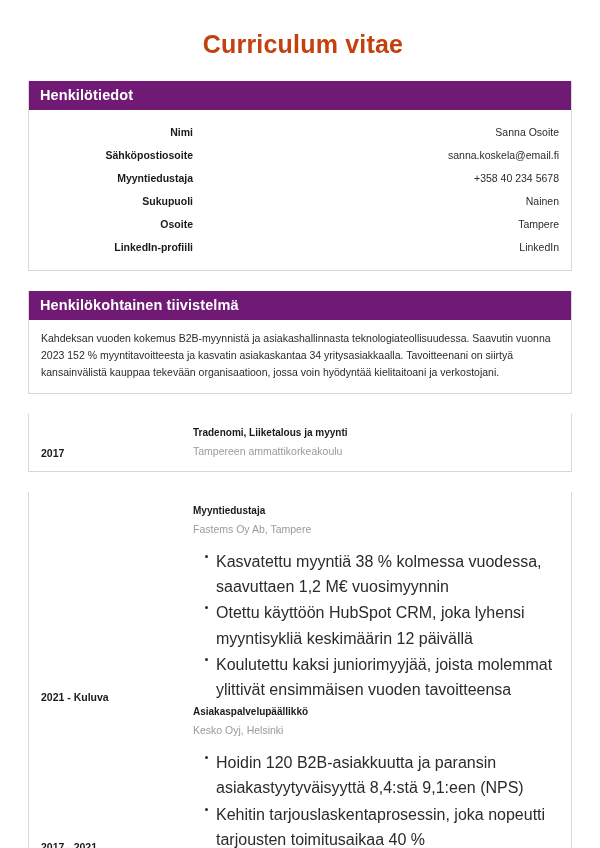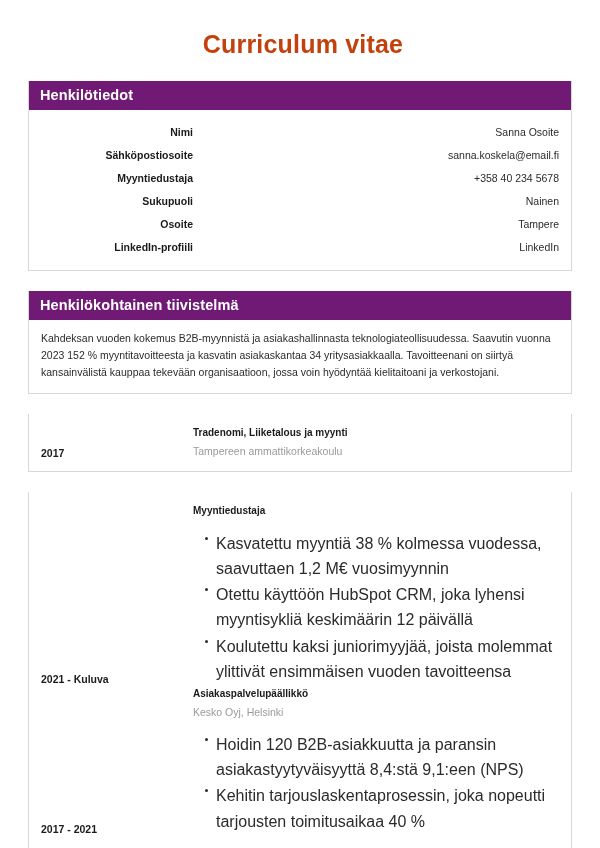--- a/index.html
+++ b/index.html
@@ -203,20 +203,21 @@
     </div>
   </section>
 
   <section class="card card-experience">
     <div class="card-body">
       <div>
           <div class="entry">
             <div class="entry-date">2021 - Kuluva</div>
             <div class="entry-main">
               <div class="entry-title">Myyntiedustaja</div>
+              <div class="entry-sub">Fastems Oy Ab, Tampere</div>
               <ul class="entry-bullets">
                 <li>Kasvatettu myyntiä 38 % kolmessa vuodessa, saavuttaen 1,2 M€ vuosimyynnin</li>
                 <li>Otettu käyttöön HubSpot CRM, joka lyhensi myyntisykliä keskimäärin 12 päivällä</li>
                 <li>Koulutettu kaksi juniorimyyjää, joista molemmat ylittivät ensimmäisen vuoden tavoitteensa</li>
               </ul>
             </div>
           </div>
           <div class="entry">
             <div class="entry-date">2017 - 2021</div>
             <div class="entry-main">

